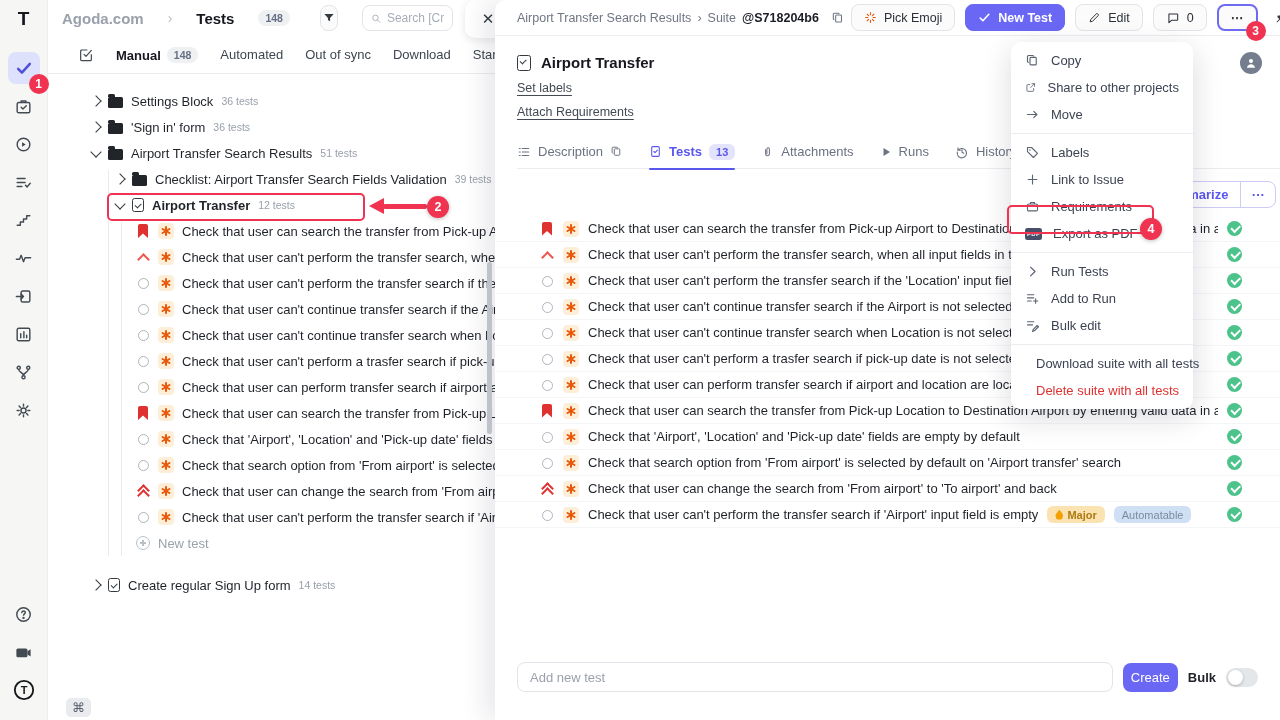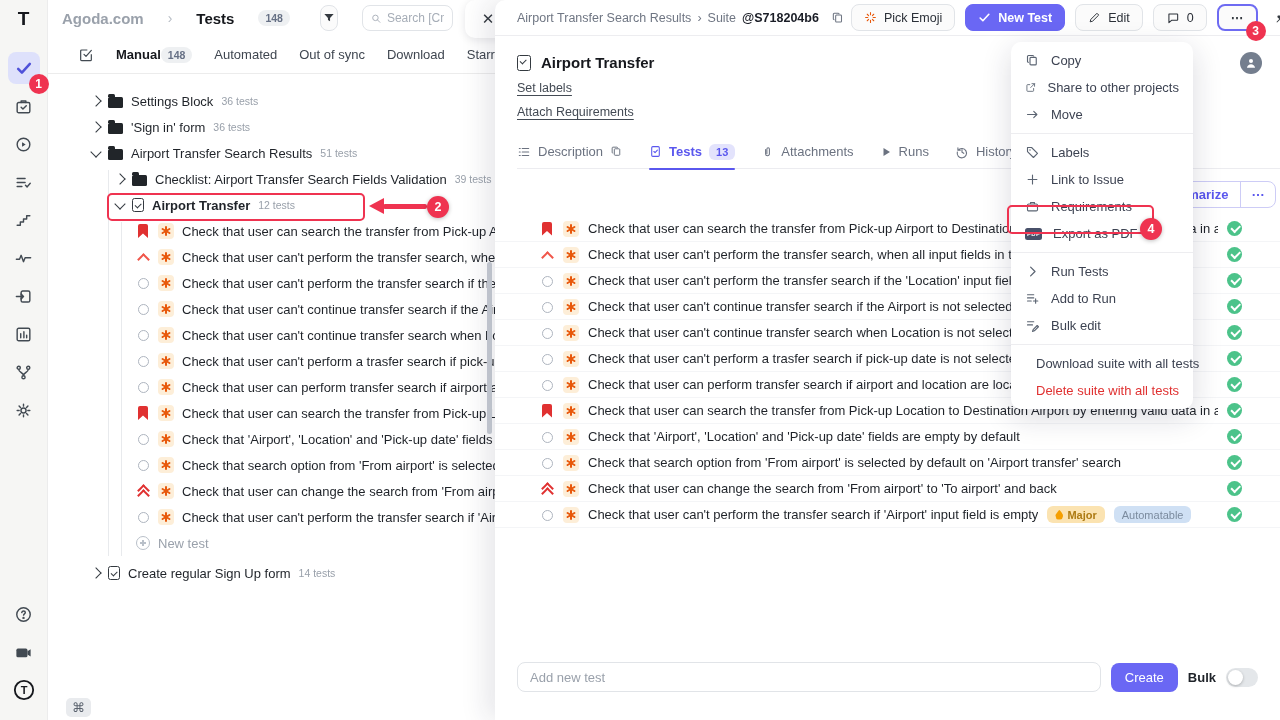--- a/index.html
+++ b/index.html
@@ -21,21 +21,21 @@
   .crumb-dim{color:#9aa1ab;font-weight:bold;font-size:15px}
   .crumb-sep{color:#b6bcc4;font-size:14px}
   .crumb-cur{color:#16181d;font-weight:bold;font-size:15px}
   .pill{background:#eef0f2;color:#667085;font-size:10.5px;border-radius:9px;padding:2px 7px;font-weight:bold}
   .filter-btn{width:30px;height:26px;border:1px solid #e1e4e8;border-radius:8px;display:flex;align-items:center;justify-content:center;background:#fbfbfb;cursor:pointer;margin-left:6px}
   .search-box{width:148px;height:26px;border:1px solid #e1e4e8;border-radius:8px;display:flex;align-items:center;gap:6px;padding:0 8px;background:#fff}
   .search-box input{border:none;outline:none;width:100%;font-size:12px;color:#3f4650;font-family:"Liberation Sans",sans-serif}
   .search-box input::placeholder{color:#a6adb7}
   .sort-ic{margin-left:4px;cursor:pointer}
   .tp-tabs{height:38px;display:flex;align-items:center;gap:22px;padding-left:30px;border-bottom:1px solid #ececec}
-  .tp-tabs .ftab{color:#3f4650;cursor:pointer;display:flex;align-items:center;gap:0;white-space:nowrap}
+  .tp-tabs .ftab{color:#3f4650;cursor:pointer;display:flex;align-items:flex-end;gap:6px;white-space:nowrap}
   .tree-body{padding-top:14px}
   .trow{height:26px;display:flex;align-items:center;gap:8px;white-space:nowrap;cursor:pointer}
   .trow .lbl{color:#1f2329;font-size:13px}
   .trow .cnt{color:#99a0aa;font-size:10.5px}
   .chip-gray{background:#eef0f2;color:#7b8794;font-size:10.5px;border-radius:9px;padding:2px 7px;font-weight:bold}
   .lvl0{padding-left:44px}.lvl1{padding-left:68px}.lvl2{padding-left:88px}
   .chev{width:8px;height:8px;border-top:1.8px solid #343a40;border-right:1.8px solid #343a40;display:inline-block;flex:none}
   .chev.right{transform:rotate(45deg)}
   .chev.down{transform:rotate(135deg);margin-top:-3px}
   .folder-ic{width:15px;height:11px;background:#212529;border-radius:1.5px;position:relative;flex:none;margin-top:2px}
@@ -93,21 +93,21 @@
   .drow .ok{margin-left:auto;flex:none}
   .ok{width:15px;height:15px;border-radius:50%;background:#4cc38a;position:relative}
   .ok::after{content:"";position:absolute;left:3.5px;top:4px;width:7px;height:3.5px;border-left:2px solid #fff;border-bottom:2px solid #fff;transform:rotate(-45deg)}
   .chip-major{background:#fbe3b1;color:#ad7a12;font-size:11px;border-radius:6px;padding:2.5px 8px;font-weight:bold;display:flex;align-items:center;gap:4px}
   .flame{width:8px;height:10px;background:#f59f00;border-radius:50% 50% 50% 50%/60% 60% 40% 40%;clip-path:polygon(50% 0,100% 55%,85% 100%,15% 100%,0 55%)}
   .chip-auto{background:#cfe0f4;color:#7b8b9e;font-size:11px;border-radius:6px;padding:2.5px 8px}
   
   .dr-footer{position:absolute;left:0;bottom:28px;width:785px;display:flex;align-items:center;gap:10px;padding:0 22px}
   .add-input{flex:1;height:30px;border:1px solid #e1e4e8;border-radius:8px;padding:0 12px;font-size:13px;color:#3f4650;outline:none;font-family:"Liberation Sans",sans-serif}
   .add-input::placeholder{color:#9aa1ab}
-  .create-btn{height:29px;background:#6a67f4;color:#fff;border:none;border-radius:8px;padding:0 14px;font-size:13px;cursor:pointer;font-family:"Liberation Sans",sans-serif}
+  .create-btn{height:29px;background:#6a67f4;color:#fff;border:none;border-radius:8px;padding:0 8px;font-size:13px;cursor:pointer;font-family:"Liberation Sans",sans-serif}
   .bulk-lbl{font-size:13px;color:#1f2329;font-weight:bold}
   .toggle{width:32px;height:19px;background:#e4e7ea;border-radius:10px;position:relative;cursor:pointer}
   .toggle::after{content:"";position:absolute;left:2px;top:2px;width:15px;height:15px;background:#fff;border-radius:50%;box-shadow:0 1px 3px rgba(0,0,0,.25)}
 
   
   .menu{position:absolute;left:1011px;top:42px;width:182px;background:#fff;border-radius:10px;box-shadow:0 8px 30px rgba(25,25,55,.16);z-index:40;padding:5px 0}
   .mitem{height:27px;display:flex;align-items:center;gap:11px;padding:0 14px;color:#3d4352;font-size:13px;cursor:pointer;white-space:nowrap}
   .mitem.danger{color:#e03131}
   .mdiv{height:1px;background:#ededf0;margin:5px 0}
   .pdfbadge{width:17px;height:12px;background:#485069;border-radius:2.5px;color:#fff;font-size:6px;font-weight:bold;display:flex;align-items:center;justify-content:center;letter-spacing:.3px}
@@ -391,21 +391,21 @@
         <span class="spark">
           <i></i>
         </span>
         <span class="lbl">Check that user can't perform the transfer search if 'Airport' input field is empty</span>
       </div>
     <div class="trow lvl2 newtest">
         <span class="plus-circ"></span>
         <span>New test</span>
       </div>
 
-    <div class="trow lvl0" style="margin-top:4px">
+    <div class="trow lvl0" style="margin-top:16px">
         <span class="chev right"></span>
         <span class="doc-ic"></span>
         <span class="lbl">Create regular Sign Up form</span>
         <span class="cnt">14 tests</span>
       </div>
   </div>
 </div>
 <div class="scroll-thumb"></div>
 <div class="panel-x">✕</div>
 

